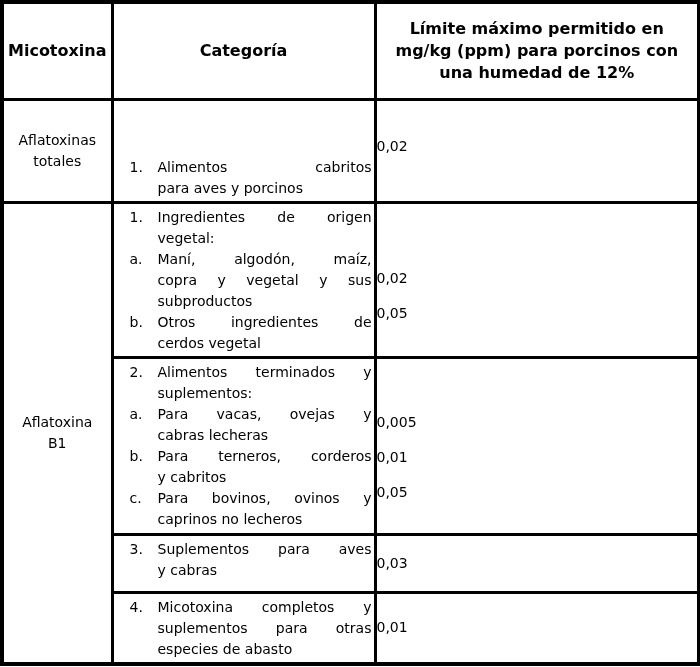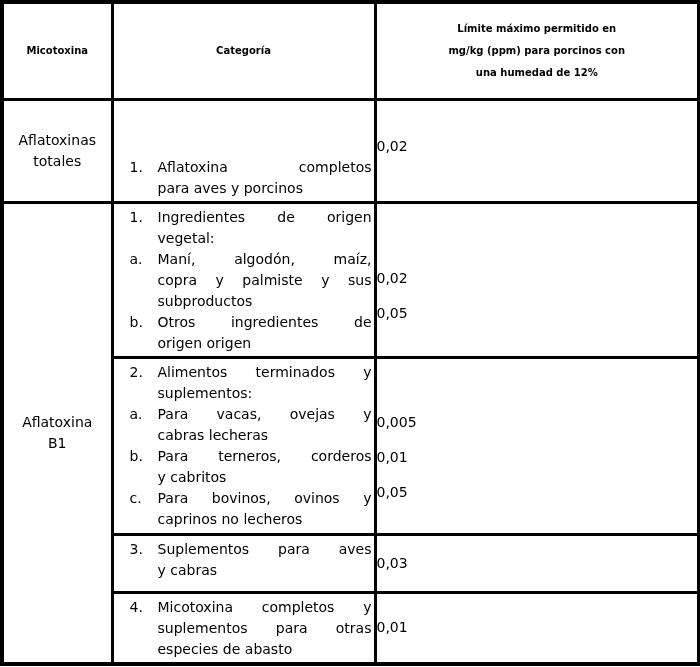--- a/index.html
+++ b/index.html
@@ -24,21 +24,21 @@
     vertical-align: top;
   }
   tr.row-header   { height: 97px; }
   tr.row-totales  { height: 103px; }
   tr.row-b1-1     { height: 153px; }
   tr.row-b1-2     { height: 177px; }
   tr.row-b1-3     { height: 58px; }
   tr.row-b1-4     { height: 67px; }
 
   th {
-    font-size: 10px;
+    font-size: 16px;
     font-weight: bold;
     line-height: 22px;
     text-align: center;
     vertical-align: middle;
   }
   td.myco-cell {
     vertical-align: middle;
     text-align: center;
     font-size: 14px;
     line-height: 21px;
@@ -106,21 +106,21 @@
   </tr>
 
   <tr class="row-totales">
     <td class="myco-cell">
       <div class="myco-inner">Aflatoxinas totales</div>
     </td>
     <td class="cat-cell v-bottom">
       <div class="cat-pad">
         <div class="cat-line j">
           <span class="marker">1.</span>
-          <span>Aflatoxina completos</span>
+          <span>Alimentos cabritos</span>
         </div>
         <div class="cat-line">
           <span>para aves y porcinos</span>
         </div>
       </div>
     </td>
     <td class="lim-cell">
       <div class="v-r2">0,02</div>
     </td>
   </tr>
@@ -136,31 +136,31 @@
           <span>Ingredientes de origen</span>
         </div>
         <div class="cat-line">
           <span>vegetal:</span>
         </div>
         <div class="cat-line j">
           <span class="marker">a.</span>
           <span>Maní, algodón, maíz,</span>
         </div>
         <div class="cat-line j">
-          <span>copra y palmiste y sus</span>
+          <span>copra y vegetal y sus</span>
         </div>
         <div class="cat-line">
           <span>subproductos</span>
         </div>
         <div class="cat-line j">
           <span class="marker">b.</span>
           <span>Otros ingredientes de</span>
         </div>
         <div class="cat-line">
-          <span>origen origen</span>
+          <span>cerdos vegetal</span>
         </div>
       </div>
     </td>
     <td class="lim-cell">
       <div class="v-s1a">0,02</div>
       <div class="v-s1b">0,05</div>
     </td>
   </tr>
 
   <tr class="row-b1-2">

